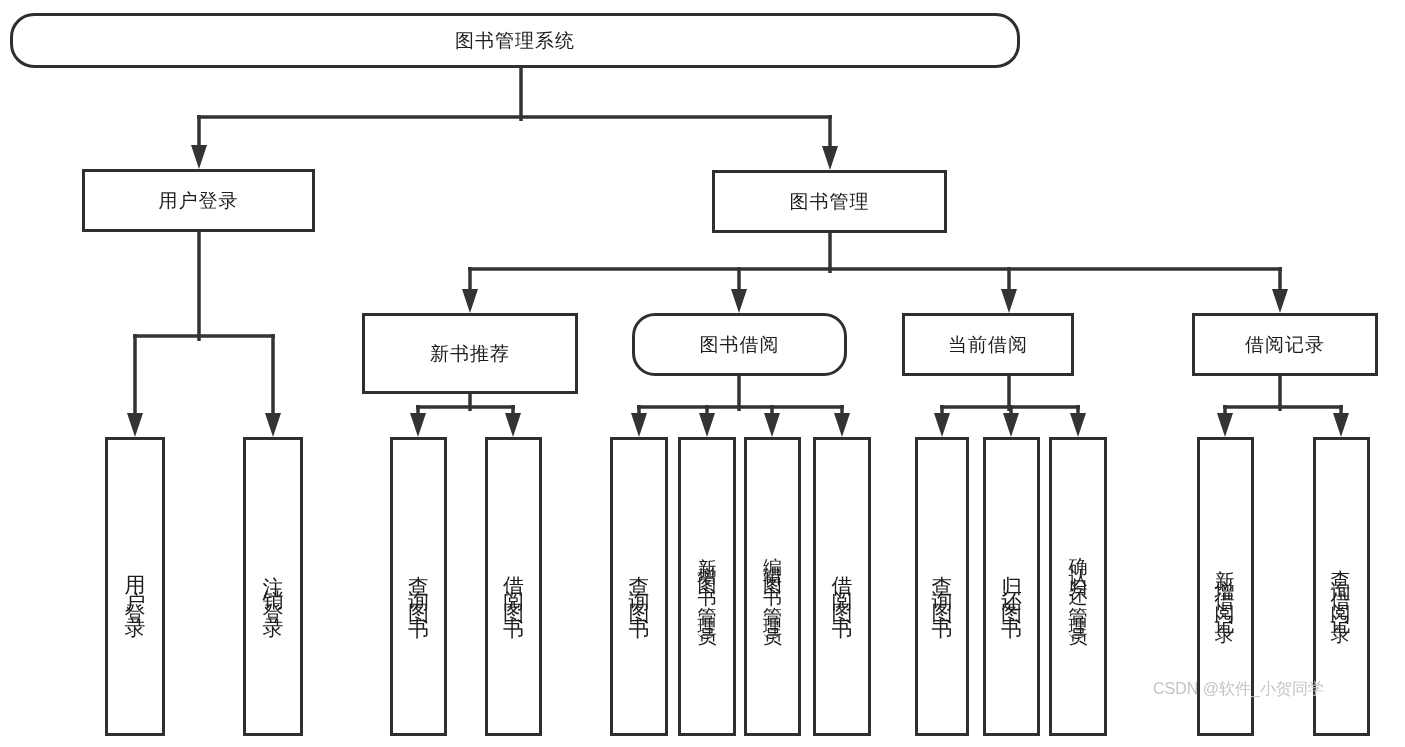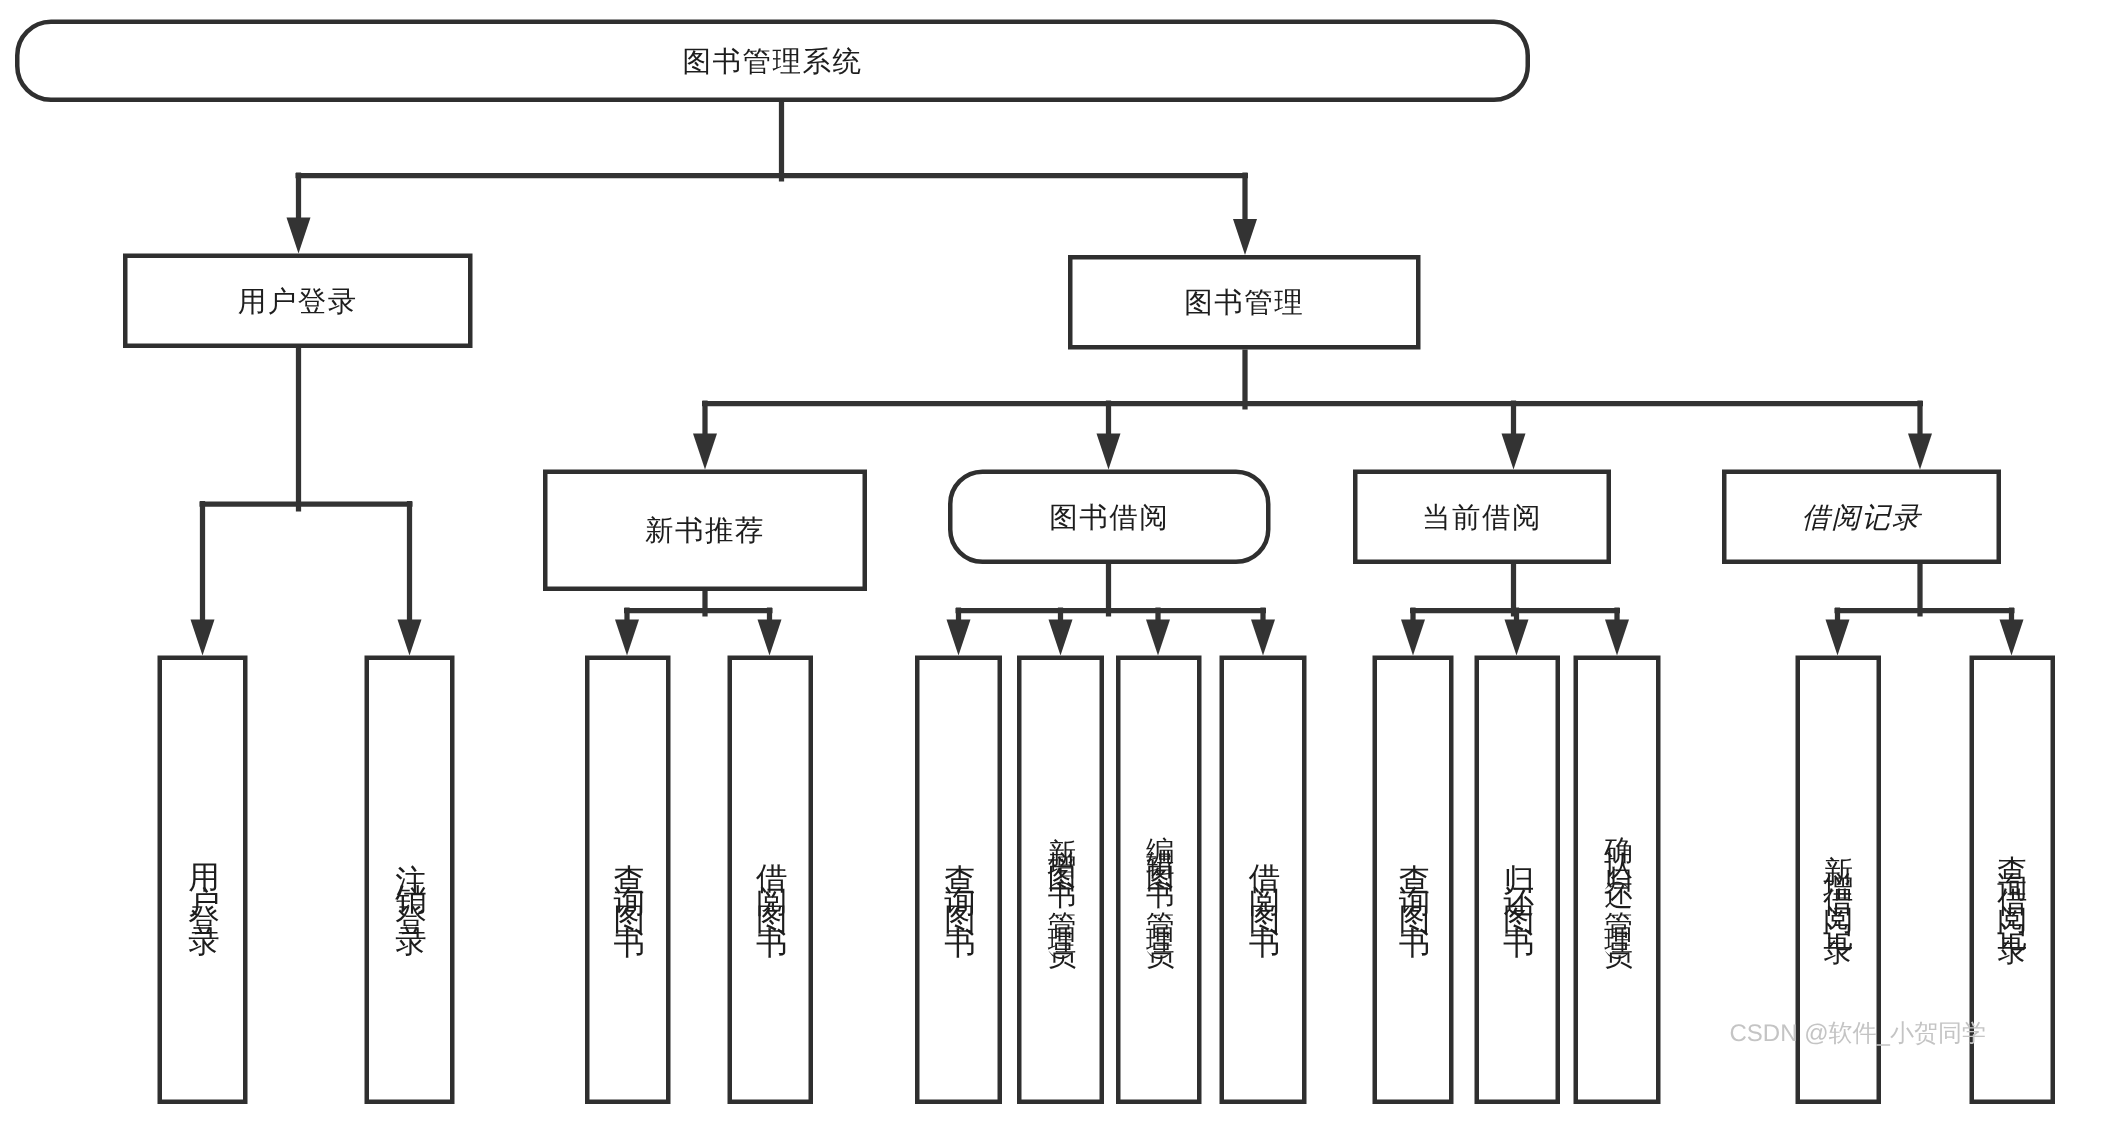--- a/index.html
+++ b/index.html
@@ -157,21 +157,21 @@
 
   <div class="box" style="left:362px; top:313px; width:216px; height:81px;">
     <span class="hlabel">新书推荐</span>
   </div>
   <div class="box" style="left:632px; top:313px; width:215px; height:63px;border-radius:23px;">
     <span class="hlabel">图书借阅</span>
   </div>
   <div class="box" style="left:902px; top:313px; width:172px; height:63px;">
     <span class="hlabel">当前借阅</span>
   </div>
-  <div class="box" style="left:1148px; top:313px; width:186px; height:63px;font-style:italic;">
+  <div class="box" style="left:1192px; top:313px; width:186px; height:63px;">
     <span class="hlabel">借阅记录</span>
   </div>
 
   <div class="box" style="left:105px; top:437px; width:60px; height:299px;">
     <span class="vlabel ls4">用户登录</span>
   </div>
   <div class="box" style="left:243px; top:437px; width:60px; height:299px;">
     <span class="vlabel ls4">注销登录</span>
   </div>
 

